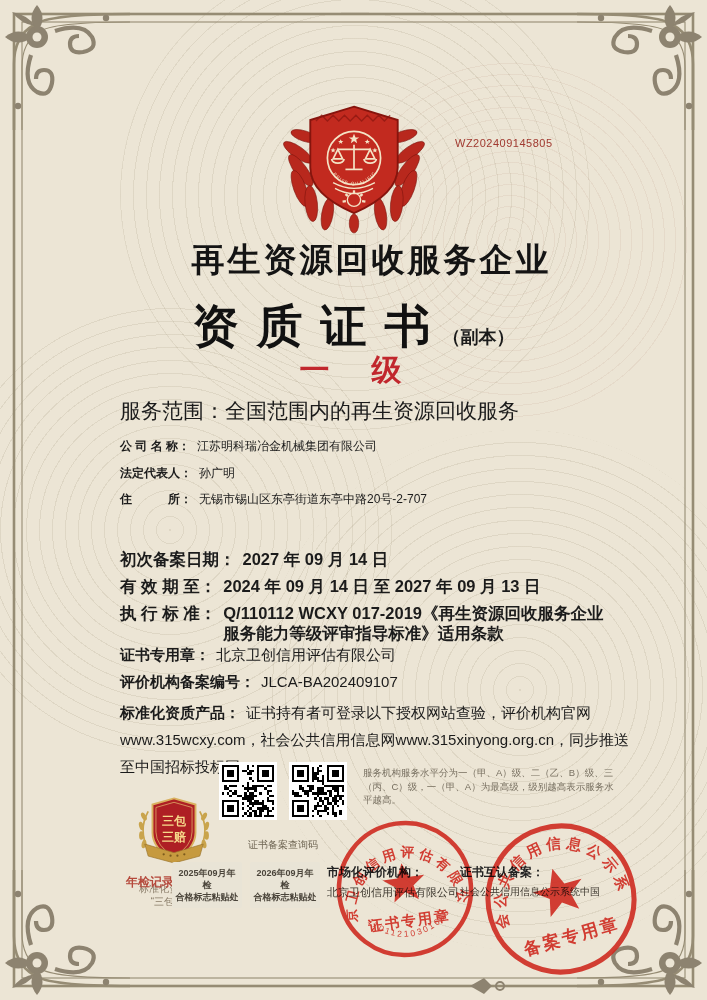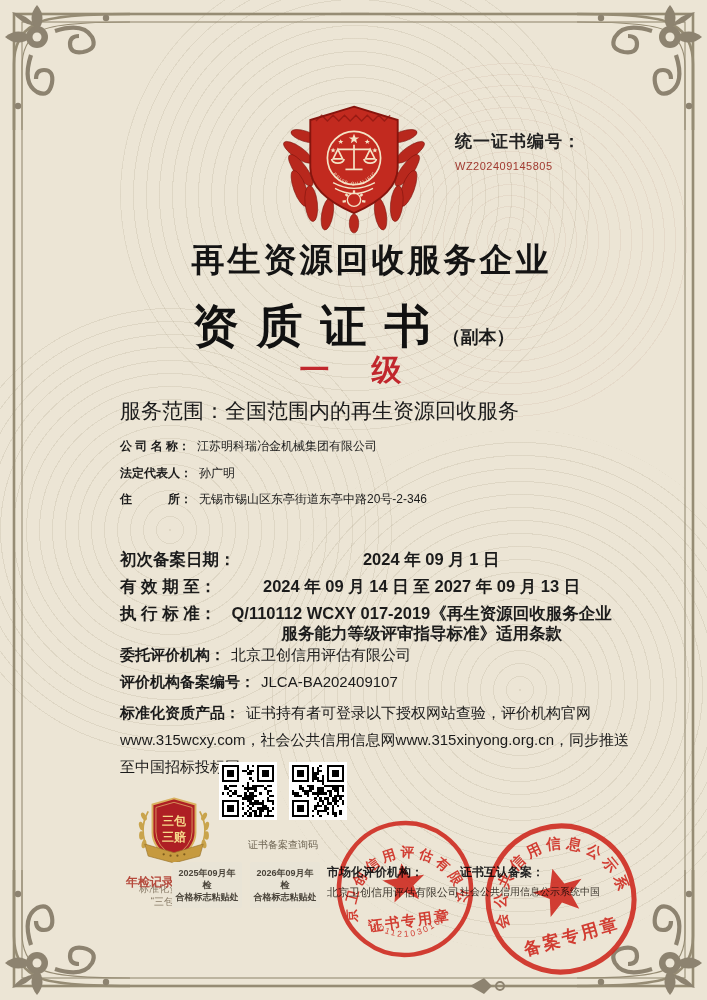--- a/index.html
+++ b/index.html
@@ -33,21 +33,21 @@
     font-size:30px;font-weight:bold;color:#c1272d;letter-spacing:6px;}
 
   .scope{position:absolute;left:120px;top:397px;width:480px;font-size:21px;}
   .scope .lab{font-weight:normal;}
   .scope .val{font-weight:500;}
 
   .company{position:absolute;left:120px;top:437px;width:500px;}
   .company .row{display:flex;margin-bottom:8.5px;font-size:12px;line-height:18px;}
   .company .lab{font-weight:bold;white-space:nowrap;margin-right:7px;}
   .dates{position:absolute;left:120px;top:549px;width:500px;}
-  .dates .row{display:flex;margin-bottom:7px;font-size:16.5px;line-height:20px;font-weight:bold;text-align:center;}
+  .dates .row{display:flex;margin-bottom:7px;font-size:16.5px;line-height:20px;font-weight:bold;}
   .dates .lab{white-space:nowrap;margin-right:7px;}
   .dates .val{flex:1;}
 
   .agency{position:absolute;left:120px;top:645px;width:514px;}
   .agency .row{display:flex;font-size:15px;line-height:19px;margin-bottom:8px;}
   .agency .lab{font-weight:bold;white-space:nowrap;margin-right:6px;}
   .agency .para{font-size:15px;line-height:27px;}
   .agency .para .lab{font-weight:bold;margin-right:6px;}
 
   .badge{position:absolute;left:128px;top:792px;width:92px;text-align:center;}
@@ -168,21 +168,20 @@
           <line x1="80" y1="114" x2="80" y2="117"></line>
           <line x1="71" y1="118" x2="73.5" y2="120"></line>
           <line x1="89" y1="118" x2="86.5" y2="120"></line>
           <line x1="68" y1="126" x2="71.5" y2="125.5"></line>
           <line x1="92" y1="126" x2="88.5" y2="125.5"></line>
         </g>
       </g>
     </svg>
 
     <div class="certno">
-      <div class="lab">统一证书编号：</div>
       <div class="val">WZ202409145805</div>
     </div>
 
     <div class="title1">再生资源回收服务企业</div>
     <div class="title2row">
       <span class="title2">资质证书</span>
       <span class="copytype">（副本）</span>
     </div>
     <div class="grade">一　级</div>
 
@@ -194,42 +193,42 @@
       <div class="row">
         <span class="lab">公 司 名 称：</span>
         <span class="val">江苏明科瑞冶金机械集团有限公司</span>
       </div>
       <div class="row">
         <span class="lab">法定代表人：</span>
         <span class="val">孙广明</span>
       </div>
       <div class="row">
         <span class="lab">住　　　所：</span>
-        <span class="val">无锡市锡山区东亭街道东亭中路20号-2-346</span>
+        <span class="val">无锡市锡山区东亭街道东亭中路20号-2-707</span>
       </div>
     </div>
 
     <div class="dates">
       <div class="row">
         <span class="lab">初次备案日期：</span>
-        <span class="val">2024 年 09 月 1 日</span>
+        <span class="val">2027 年 09 月 14 日</span>
       </div>
       <div class="row">
         <span class="lab">有 效 期 至：</span>
         <span class="val">2024 年 09 月 14 日 至 2027 年 09 月 13 日</span>
       </div>
       <div class="row">
         <span class="lab">执 行 标 准：</span>
         <span class="val" style="max-width:400px">Q/110112 WCXY 017-2019《再生资源回收服务企业服务能力等级评审指导标准》适用条款</span>
       </div>
     </div>
 
     <div class="agency">
       <div class="row">
-        <span class="lab">委托评价机构：</span>
+        <span class="lab">证书专用章：</span>
         <span class="val">北京卫创信用评估有限公司</span>
       </div>
       <div class="row">
         <span class="lab">评价机构备案编号：</span>
         <span class="val">JLCA-BA202409107</span>
       </div>
       <div class="para">
         <span class="lab">标准化资质产品：</span><span class="val">证书持有者可登录以下授权网站查验，评价机构官网www.315wcxy.com，社会公共信用信息网www.315xinyong.org.cn，同步推送至中国招标投标网</span>
       </div>
     </div>
@@ -706,20 +705,21 @@
           <rect x="16" y="19" width="1" height="1"></rect>
           <rect x="17" y="19" width="1" height="1"></rect>
           <rect x="19" y="19" width="1" height="1"></rect>
           <rect x="8" y="20" width="1" height="1"></rect>
           <rect x="11" y="20" width="1" height="1"></rect>
           <rect x="17" y="20" width="1" height="1"></rect>
         </svg>
       </div>
     <div class="qrcap">证书备案查询码</div>
 
+    <div class="note">服务机构服务水平分为一（甲、A）级、二（乙、B）级、三（丙、C）级，一（甲、A）为最高级，级别越高表示服务水平越高。</div>
 
     <div class="annual-lab">年检记录：</div>
     <div class="abox abox1">
       <div>2025年09月年检</div>
       <div>合格标志粘贴处</div>
     </div>
     <div class="abox abox2">
       <div>2026年09月年检</div>
       <div>合格标志粘贴处</div>
     </div>

